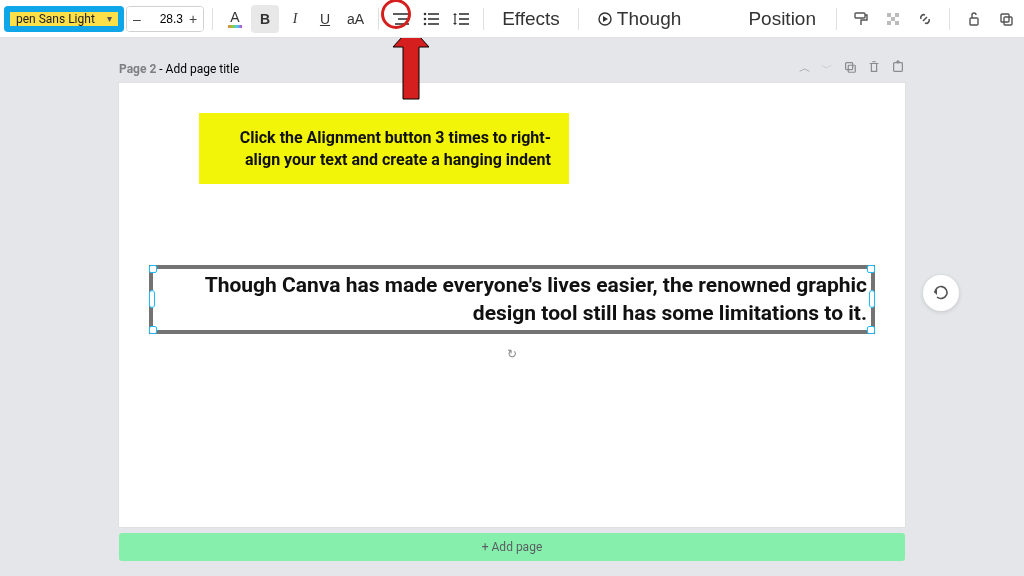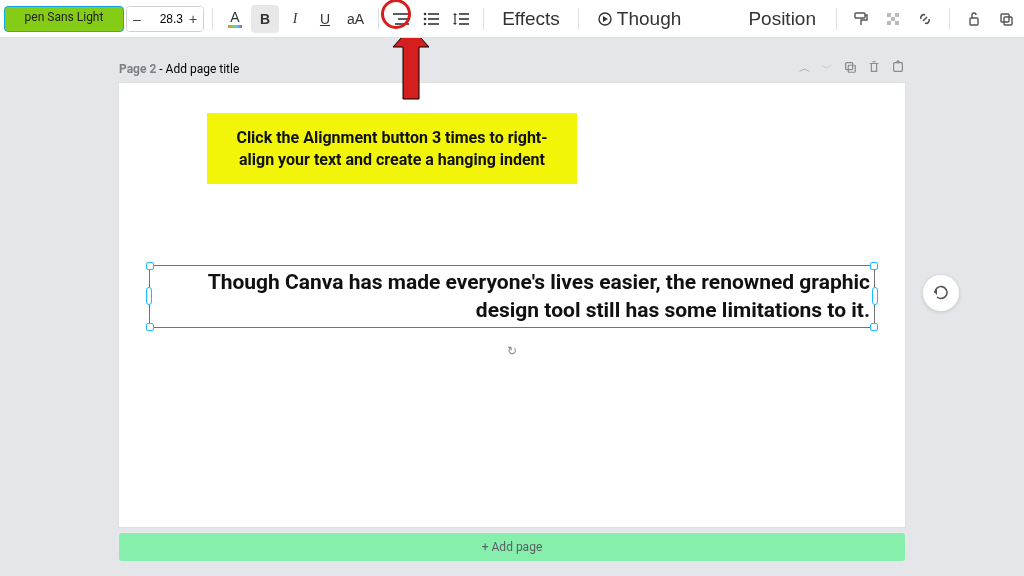--- a/index.html
+++ b/index.html
@@ -13,34 +13,33 @@
     .toolbar {
       background: #fff;
       height: 38px;
       display: flex;
       align-items: center;
       padding: 0 4px;
       gap: 2px;
       border-bottom: 1px solid #e0e0e0;
     }
     .font-select {
-      border: 1px solid #0ea5e9;
+      border: 6px solid #0ea5e9;
       border-radius: 4px;
       padding: 3px 6px;
       font-size: 12px;
       height: 26px;
       display: flex;
       align-items: center;
       gap: 6px;
-      background: #84cc16;
+      background: #fde047;
       cursor: pointer;
       width: 120px;
       color: #222;
       overflow: hidden;
-      flex-direction: column;
     }
     .font-select .chev { margin-left: auto; color: #555; font-size: 10px; }
     .size-group {
       display: flex;
       align-items: center;
       border: 1px solid #d0d0d0;
       border-radius: 4px;
       height: 26px;
       overflow: hidden;
     }
@@ -113,34 +112,33 @@
       box-shadow: 0 0 0 1px #e0e0e0;
     }
     .callout {
       position: absolute;
       left: 80px; top: 30px;
       width: 370px;
       background: #f2f507;
       padding: 14px 18px;
       font-weight: 700;
       font-size: 16px;
-      text-align: center;
+      text-align: right;
       color: #111;
       line-height: 1.35;
-      margin-left: 8px;
     }
     .arrow {
       position: absolute;
       pointer-events: none;
     }
     .textbox {
       position: absolute;
       left: 30px; right: 30px;
       top: 182px;
-      border: 1px solid #737373;
+      border: 4px solid #737373;
     }
     .textbox .content {
       font-size: 21px;
       font-weight: 700;
       color: #111;
       text-align: right;
       padding: 2px 4px;
       line-height: 1.35;
     }
     .handle {

